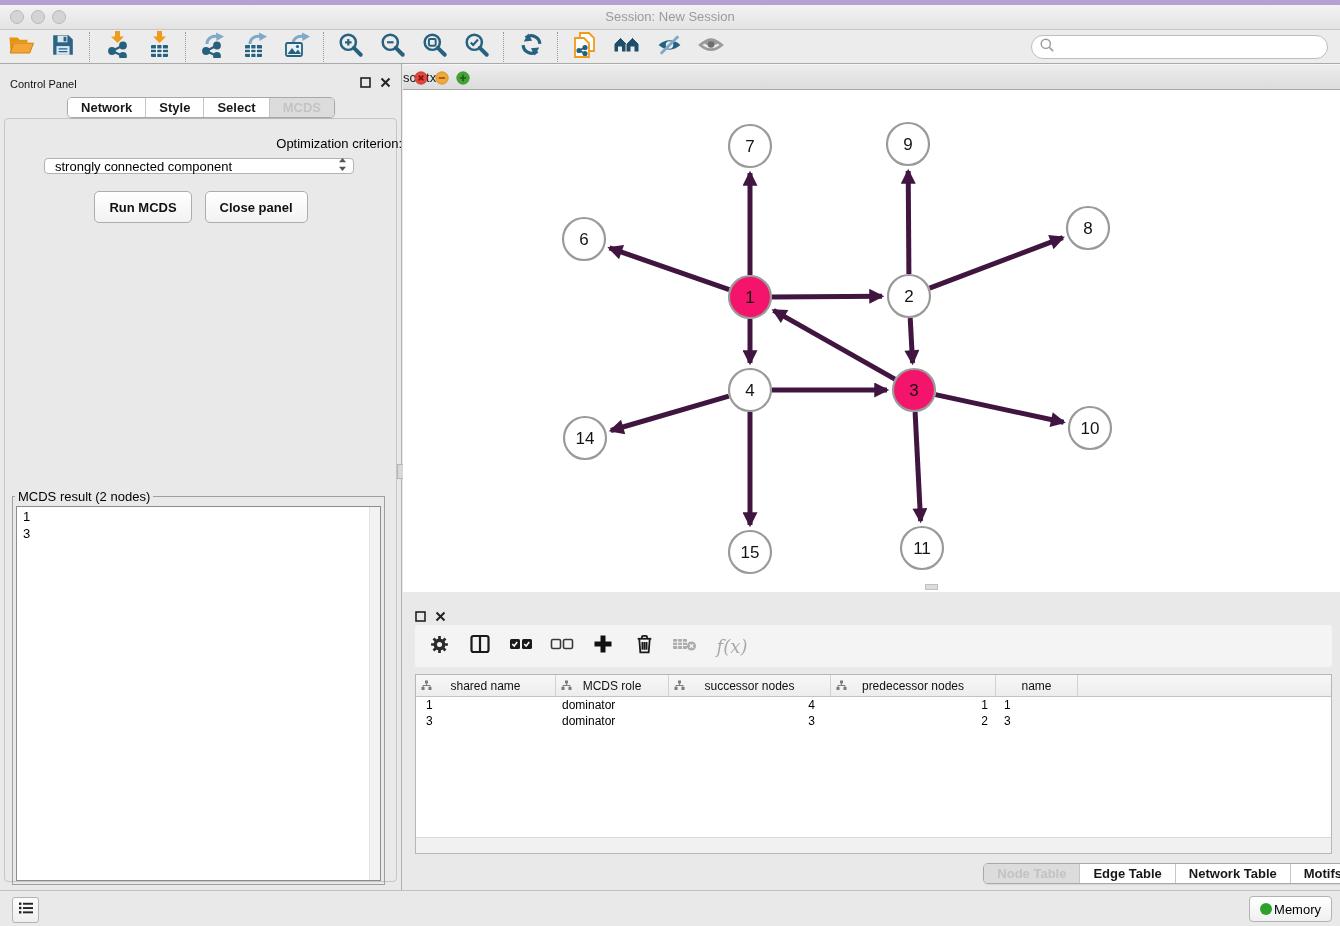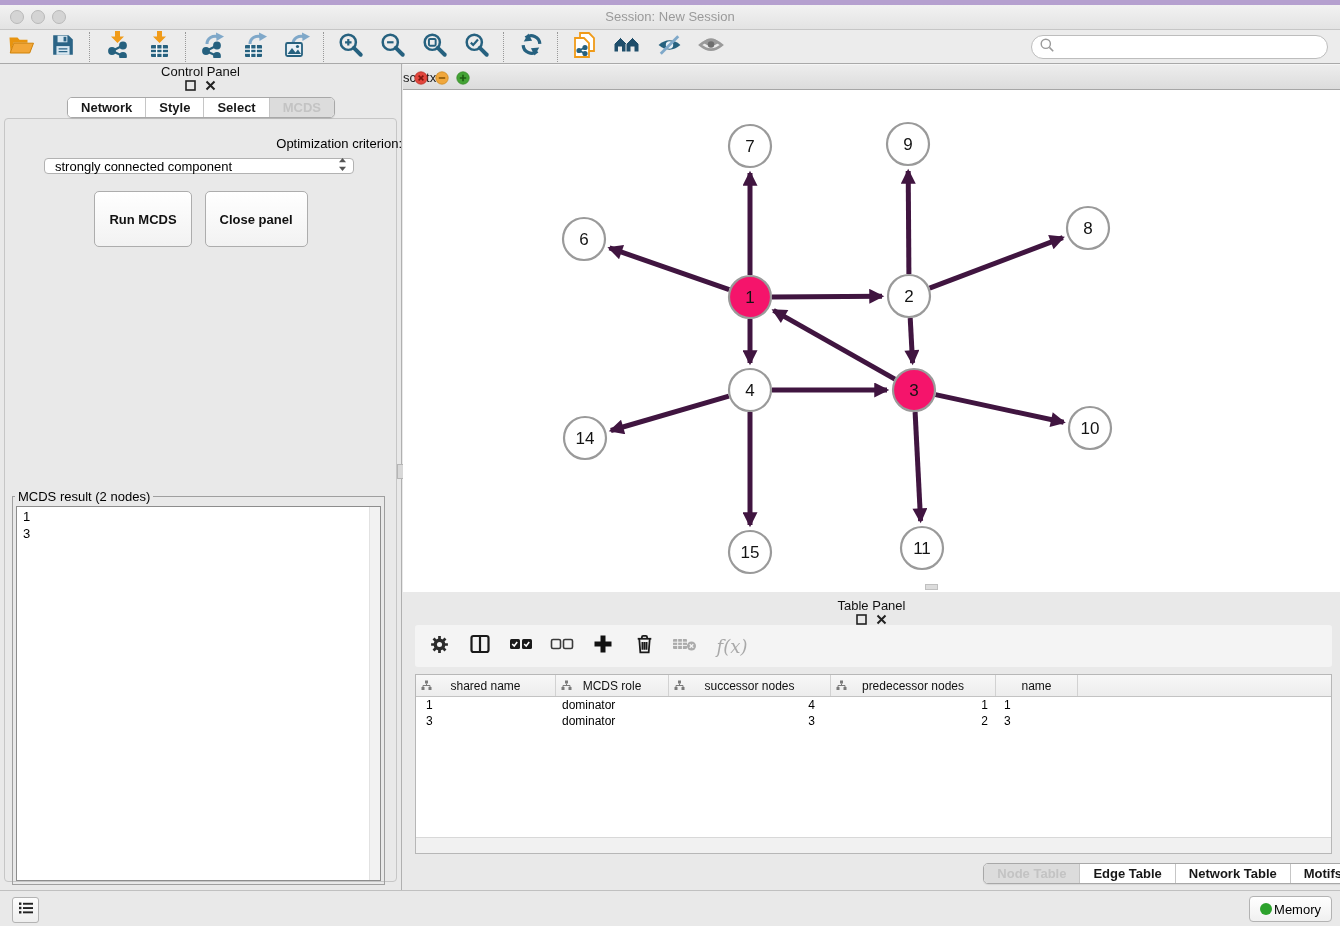--- a/index.html
+++ b/index.html
@@ -19,37 +19,37 @@
   #toolbar{left:0;top:30px;width:1340px;height:33px;background:#ececec;border-bottom:1px solid #a9a9a9;
            display:flex;align-items:center;}
   .tb-btn{width:42px;height:30px;display:flex;align-items:center;justify-content:center;flex:0 0 auto;}
   .tb-sep{width:1px;height:30px;border-left:1px dotted #999;margin:0 5px;flex:0 0 auto;}
   #search-wrap{margin-left:auto;margin-right:12px;width:288px;height:22px;background:#fff;border:1px solid #bdbdbd;
                border-radius:12px;display:flex;align-items:center;padding-left:7px;}
   #search-input{border:none;outline:none;flex:1;height:18px;font-size:12px;background:transparent;}
 
   
   #control-panel{left:0;top:64px;width:402px;height:826px;background:#e9e9e9;border-right:1px solid #b0b0b0;box-sizing:border-box;}
-  .panel-head{height:26px;display:flex;align-items:center;font-size:13px;color:#111;padding:0 10px;flex-direction:column;}
+  .panel-head{height:26px;display:flex;align-items:flex-end;font-size:11px;color:#111;padding:0 10px;}
   .panel-head .ph-title{flex:1;}
   .ph-icons{display:flex;gap:9px;align-items:center;}
   #cp-content{left:4px;top:54px;right:4px;bottom:8px;border:1px solid #c6c6c6;border-radius:4px;background:#e9e9e9;}
   .seg{display:inline-flex;background:#fff;border:1px solid #a8a8a8;border-radius:5px;overflow:hidden;
        box-shadow:0 1px 1px rgba(0,0,0,.08);}
   .seg-tab{padding:2px 13px;font-size:13px;font-weight:bold;color:#171717;border-left:1px solid #c6c6c6;background:#fff;white-space:nowrap;}
   .seg-tab:first-child{border-left:none;}
   .seg-tab.active{background:#dcdcdc;color:#c3c3c3;}
   #cp-tabs-wrap{left:0;top:33px;width:402px;text-align:center;z-index:3;}
   #opt-label{left:0;top:72px;width:402px;text-align:right;font-size:13px;color:#000;}
   #criterion-select{left:44px;top:94px;width:310px;height:16px;background:#fff;border:1px solid #b2b2b2;border-radius:4px;
                     display:flex;align-items:center;font-size:13px;box-sizing:border-box;padding:0 6px 0 10px;}
   #criterion-select .val{flex:1;}
   .push-btn{height:22px;background:linear-gradient(#ffffff,#f2f2f2);border:1px solid #adadad;border-radius:5px;
             font-size:13px;font-weight:bold;color:#111;display:inline-flex;align-items:center;justify-content:center;
-            padding:16px 14px;font-family:"Liberation Sans",sans-serif;}
+            padding:4px 14px;font-family:"Liberation Sans",sans-serif;}
   #cp-buttons{left:0;top:127px;width:402px;display:flex;justify-content:center;gap:13px;}
   #mcds-fieldset{left:12px;right:16px;top:425px;bottom:5px;border:1px solid #9f9f9f;margin:0;padding:0;}
   #mcds-fieldset legend{font-size:13px;color:#000;margin-left:2px;padding:0 3px;}
   #mcds-result-box{position:absolute;left:3px;right:3px;top:2px;bottom:3px;background:#fff;border:1px solid #8d8d8d;}
   #mcds-result-text{position:absolute;left:0;top:0;right:11px;bottom:0;font-size:13px;line-height:17px;color:#000;
                     padding:1px 0 0 6px;white-space:pre;}
   #mcds-scroll{position:absolute;right:0;top:0;bottom:0;width:10px;background:#f2f2f2;border-left:1px solid #e2e2e2;}
 
   
   #v-divider-handle{left:397px;top:464px;width:7px;height:15px;background:#d8d8d8;border:1px solid #b5b5b5;box-sizing:border-box;}
@@ -389,21 +389,20 @@
           <circle cx="519" cy="458" r="21" fill="#ffffff" stroke="#9a9a9a" stroke-width="2.2"></circle>
           <text class="gnode-label" x="519" y="458" text-anchor="middle" dy="0.35em">11</text>
         </g>
       </svg>
   </div>
 </div>
 <div id="net-bottom-handle" class="abs"></div>
 
 <div id="table-panel" class="abs">
   <div class="panel-head" style="padding:6px 12px 0;">
-    <span class="ph-title">Table Panel</span>
     <span class="ph-icons">
       <span><svg width="11" height="11" viewBox="0 0 11 11">
             <rect x="1" y="1" width="9" height="9" fill="none" stroke="#222" stroke-width="1.6"></rect>
           </svg></span>
       <span><svg width="11" height="11" viewBox="0 0 11 11">
             <path d="M1.5 1.5l8 8M9.5 1.5l-8 8" stroke="#222" stroke-width="2"></path>
           </svg></span>
     </span>
   </div>
 

